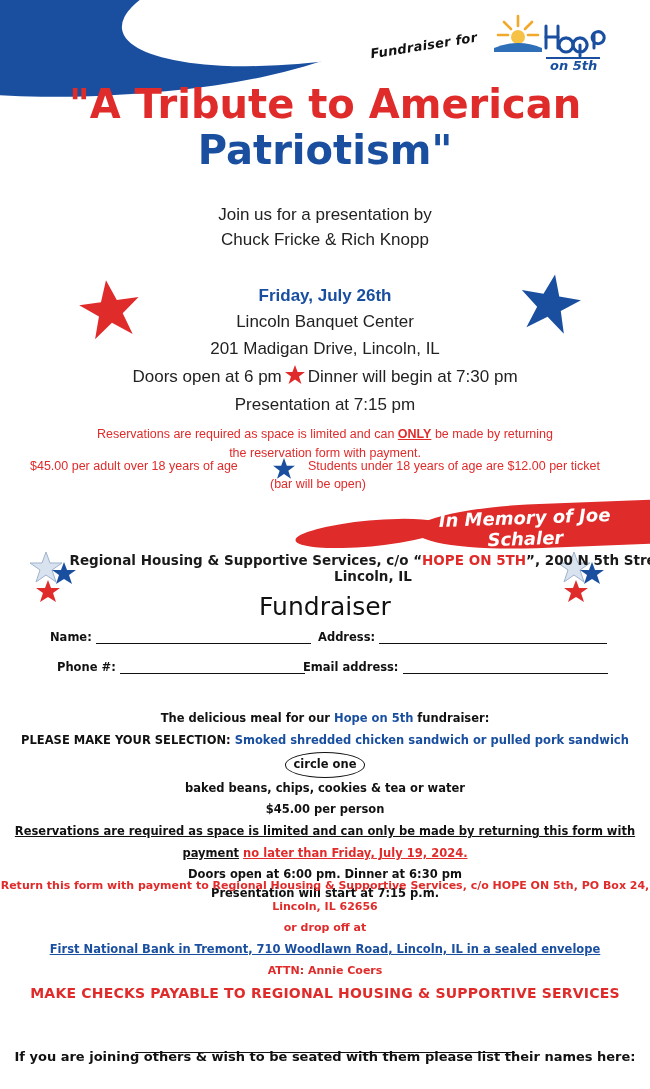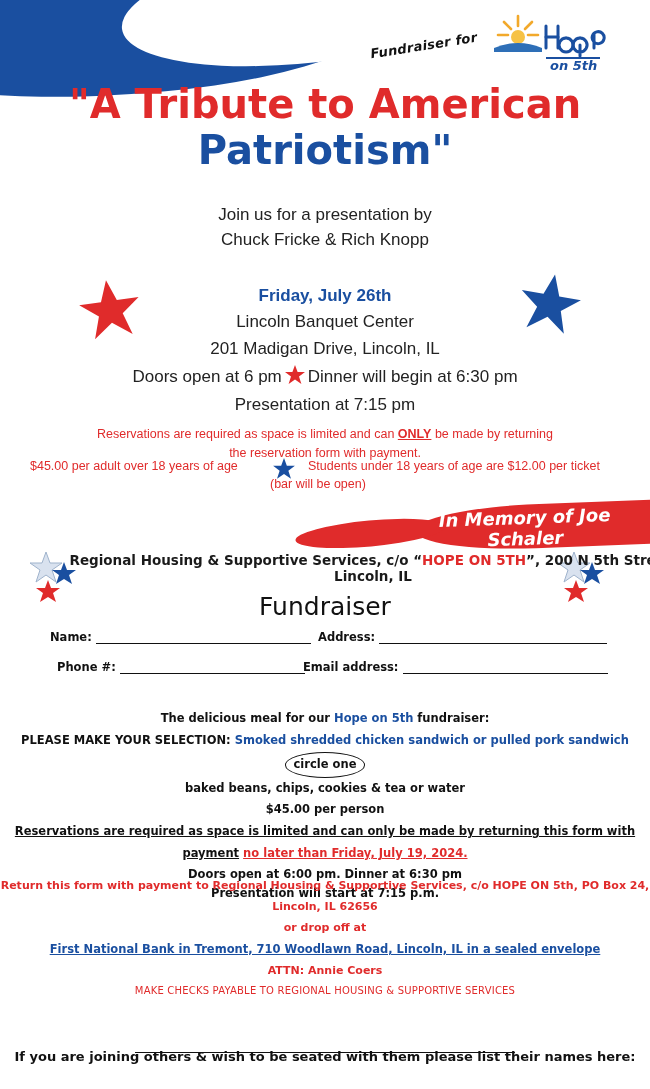--- a/index.html
+++ b/index.html
@@ -324,22 +324,22 @@
   .return-info .blue { color: #1a4fa0; font-size: 11.5px; text-decoration: underline; }
   .return-info .attn { color: #e02b2b; }
 
   .checks {
     position: absolute;
     top: 985px;
     left: 0;
     width: 650px;
     text-align: center;
     font-family: "DejaVu Sans", sans-serif;
-    font-size: 10px;
-    font-weight: normal;
+    font-size: 14px;
+    font-weight: bold;
     color: #e02b2b;
     letter-spacing: .2px;
   }
   .seating {
     position: absolute;
     top: 1012px;
     left: 0;
     width: 650px;
     text-align: center;
     font-family: "DejaVu Sans", sans-serif;
@@ -415,21 +415,21 @@
     <div class="date">Friday, July 26th</div>
     <div>Lincoln Banquet Center</div>
     <div>201 Madigan Drive, Lincoln, IL</div>
     <div class="doors-row">
       <span>Doors open at 6 pm</span>
       <span class="mini-star">
         <svg width="22" height="22" viewBox="0 0 22 22">
             <polygon points="11,1 13.6,8 21,8 15,12.6 17.4,20 11,15.5 4.6,20 7,12.6 1,8 8.4,8" fill="#e02b2b"></polygon>
           </svg>
       </span>
-      <span>Dinner will begin at 6:30 pm</span>
+      <span>Dinner will begin at 7:30 pm</span>
     </div>
     <div>Presentation at 7:15 pm</div>
   </div>
 
   <div class="reserve">
     <div>
       <span>Reservations are required as space is limited and can </span><u style="font-weight:bold;">ONLY</u><span> be made by returning</span>
     </div>
     <div>the reservation form with payment.</div>
   </div>

